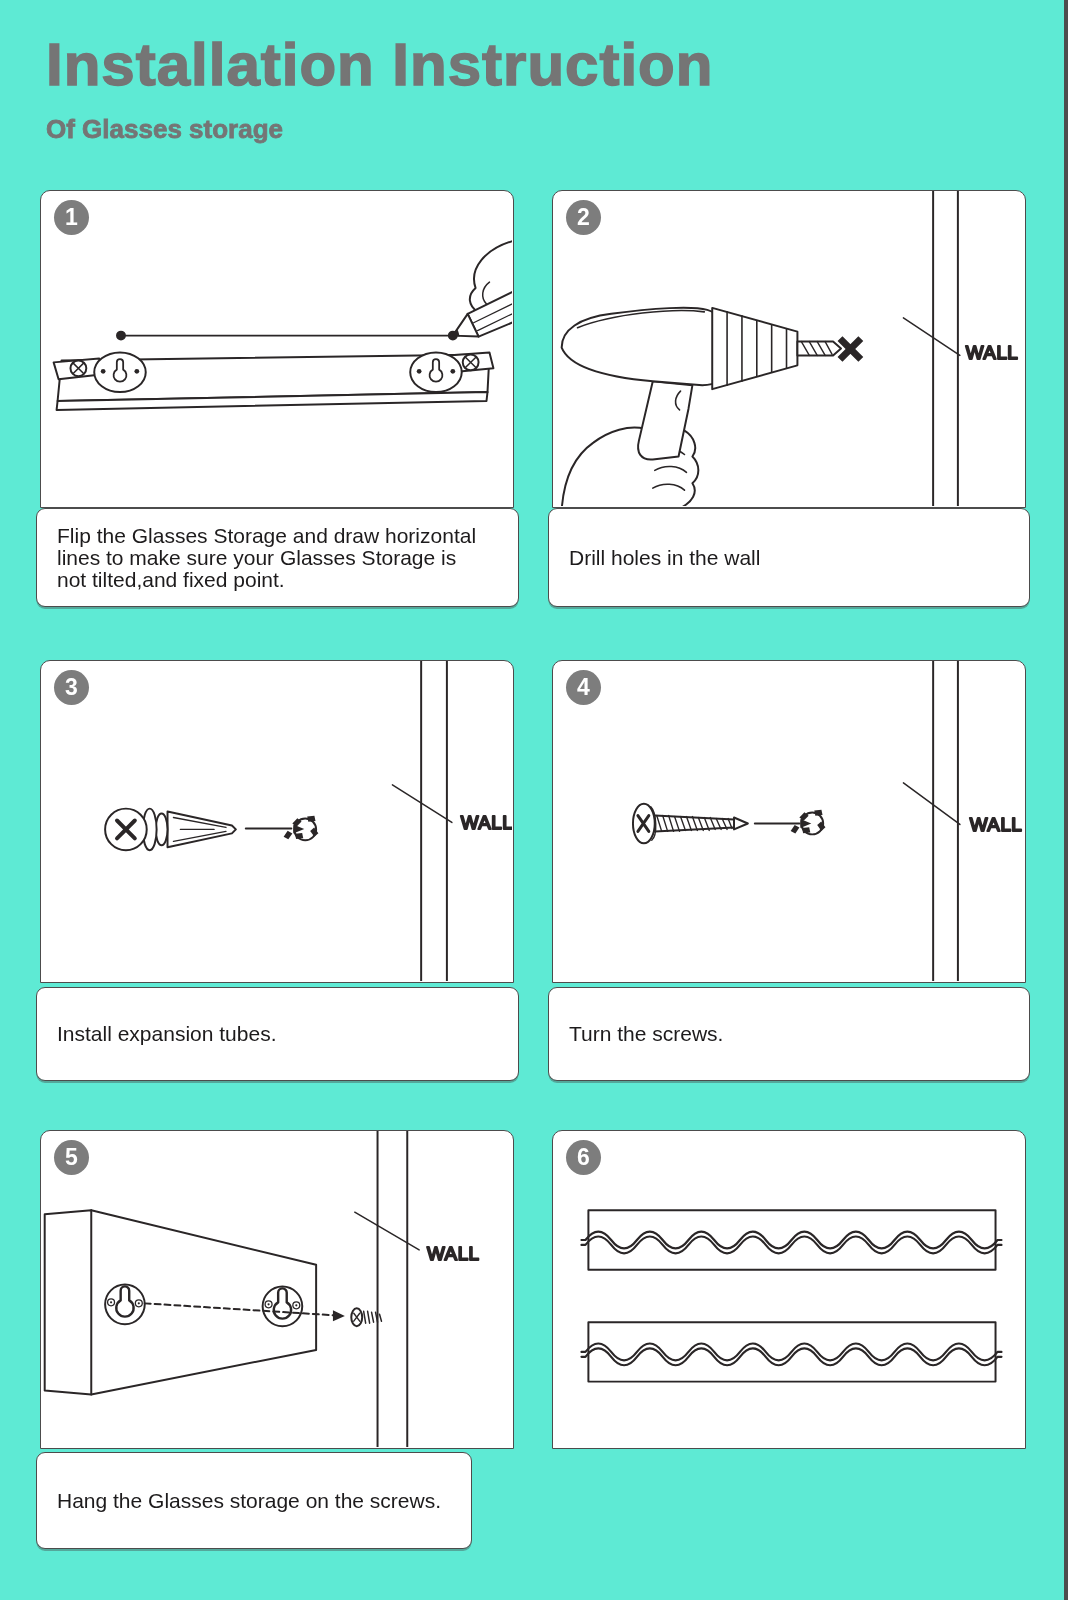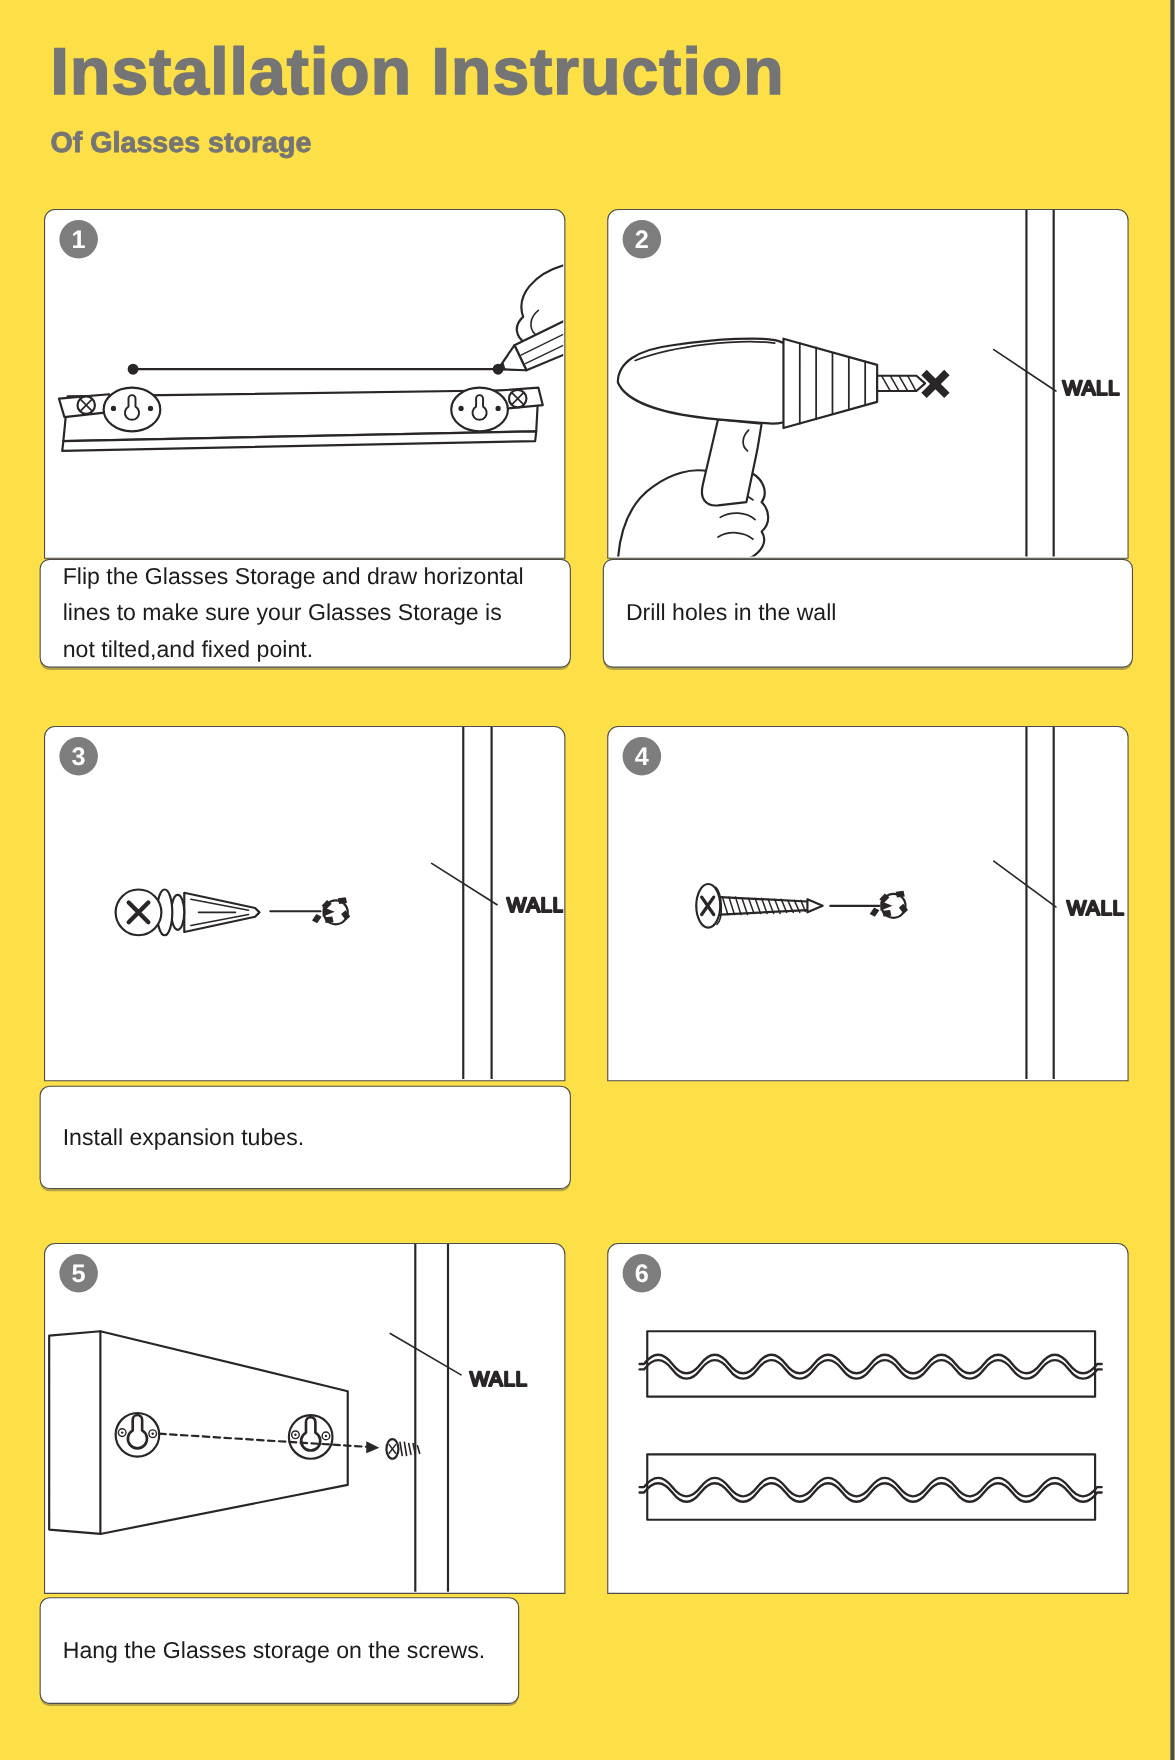--- a/index.html
+++ b/index.html
@@ -1,38 +1,38 @@
 <!DOCTYPE html>
 <html><head>
 <meta charset="utf-8">
 <style>
   html,body{margin:0;padding:0;background:#ffffff;}
   #page{
-    position:relative;width:1068px;height:1600px;background:#fde047;overflow:hidden;
+    position:relative;width:1068px;height:1600px;background:#5eead4;overflow:hidden;
     font-family:"Liberation Sans", sans-serif;color:#1d1b1c;text-decoration:underline;
   }
   .page-title{
     position:absolute;left:46px;top:30px;font-size:60px;font-weight:900;
     color:#757575;letter-spacing:1px;-webkit-text-stroke:1.5px #757575;white-space:nowrap;
   }
   .page-subtitle{
     position:absolute;left:46px;top:114px;font-size:26px;font-weight:900;
     color:#757575;-webkit-text-stroke:0.8px #757575;white-space:nowrap;
   }
   .illus{
     position:absolute;border:1.6px solid #4c4c4c;border-radius:10px 10px 0 0;
     background:#fff;box-sizing:border-box;
   }
   .cap{
     position:absolute;border:1.6px solid #4c4c4c;border-radius:9px;background:#fff;
     box-sizing:border-box;display:flex;align-items:center;
     padding:6px 20px;box-shadow:0 2.5px 0 -0.5px rgba(70,70,70,.4);
   }
   .cap .cap-text{
-    font-size:21px;line-height:33px;color:#1d1b1c;white-space:pre-line;
+    font-size:21px;line-height:22px;color:#1d1b1c;white-space:pre-line;
   }
   .badge{
     position:absolute;width:35px;height:35px;border-radius:50%;background:#7d7d7d;
     color:#ffffff;font-size:23px;font-weight:bold;display:flex;align-items:center;
     justify-content:center;z-index:5;
   }
   svg{display:block;position:absolute;left:0;top:0;overflow:hidden;}
   .lineart{stroke:#2a2627;stroke-width:2;fill:none;stroke-linejoin:round;stroke-linecap:round;}
   .wall-label{font-family:"Liberation Sans",sans-serif;font-size:19px;fill:#1d1b1c;letter-spacing:0.5px;}
   .edge-shadow{position:absolute;top:0;right:0;width:4px;height:1600px;background:#4d4d4d;}
@@ -228,20 +228,23 @@
           <line x1="203" y1="164" x2="248" y2="164"></line>
         </g>
         <use href="#hole" transform="translate(261,164)"></use>
         <path d="M249,159.5 L260,164 L249,168.5 Z" fill="#2a2627" stroke="none"></path>
       </g>
     </svg>
   </div>
   <div class="badge" style="left:566px;top:670px;">
       <span>4</span>
     </div>
+  <div class="cap" style="left:548px;top:987px;width:482px;height:94px;">
+    <div class="cap-text">Turn the screws.</div>
+  </div>
 
   <div class="illus" style="left:40px;top:1130px;width:474px;height:319px;">
     <svg viewBox="0 0 474 319" width="471" height="316">
       <g class="lineart">
         <g>
           <line x1="339" y1="0" x2="339" y2="319"></line>
           <line x1="369" y1="0" x2="369" y2="319"></line>
         </g>
         <line x1="316" y1="82" x2="381" y2="120" stroke-width="1.5"></line>
         <text class="wall-label" x="389" y="130">WALL</text>

